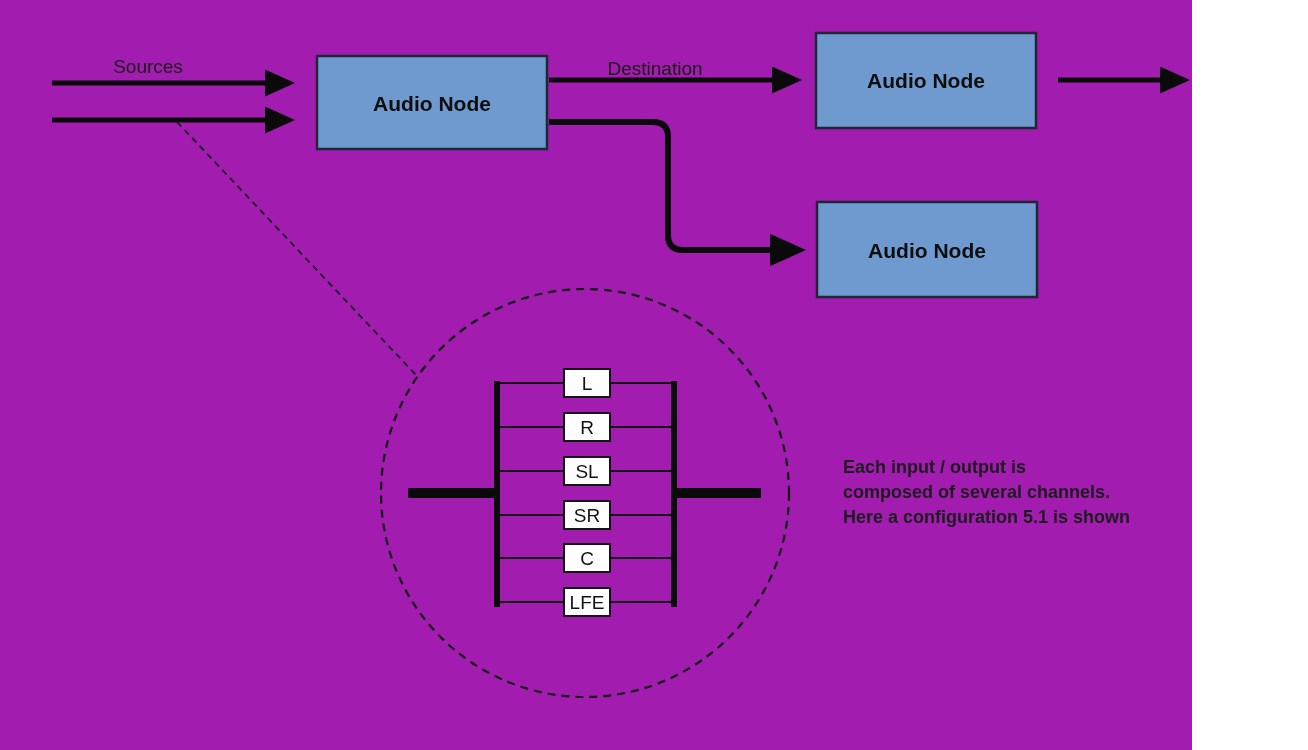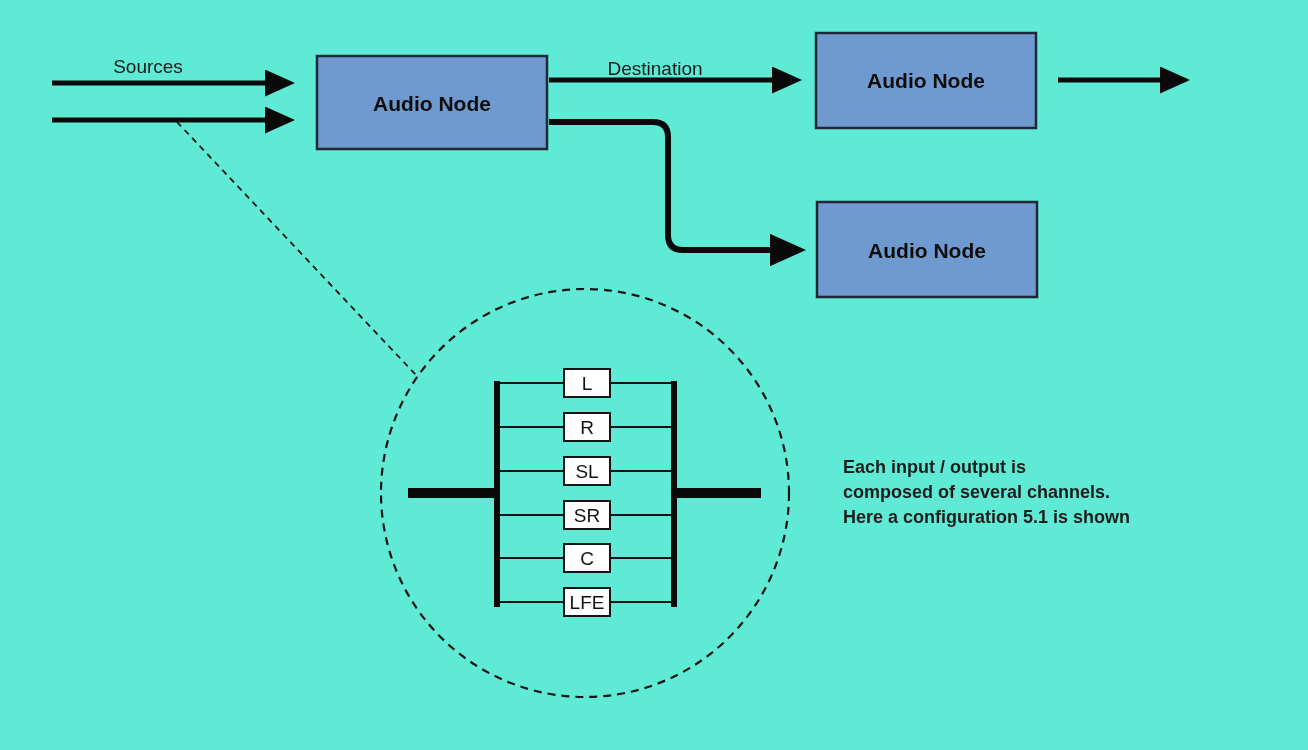--- a/index.html
+++ b/index.html
@@ -3,23 +3,23 @@
 <meta charset="utf-8">
 <style>
   html, body {
     margin: 0;
     padding: 0;
     background: #ffffff;
     font-family: "Liberation Sans", sans-serif;
   }
   .stage {
     position: relative;
-    width: 1308px;
+    width: 1192px;
     height: 750px;
-    background: #5eead4;
+    background: #a21caf;
     overflow: hidden;
   }
   svg { display: block; }
 
   .flow-line   { stroke: #0a0a0a; stroke-width: 5; fill: none; }
   .thick-path  { stroke: #0a0a0a; stroke-width: 6; fill: none; }
   .node-rect   { stroke: #1e2733; stroke-width: 2.5; }
   .node-label  { font-size: 21px; font-weight: bold; fill: #0d0d0d;
                  text-anchor: middle; }
   .small-label { font-size: 19px; fill: #1a1a1a; text-anchor: middle; }

